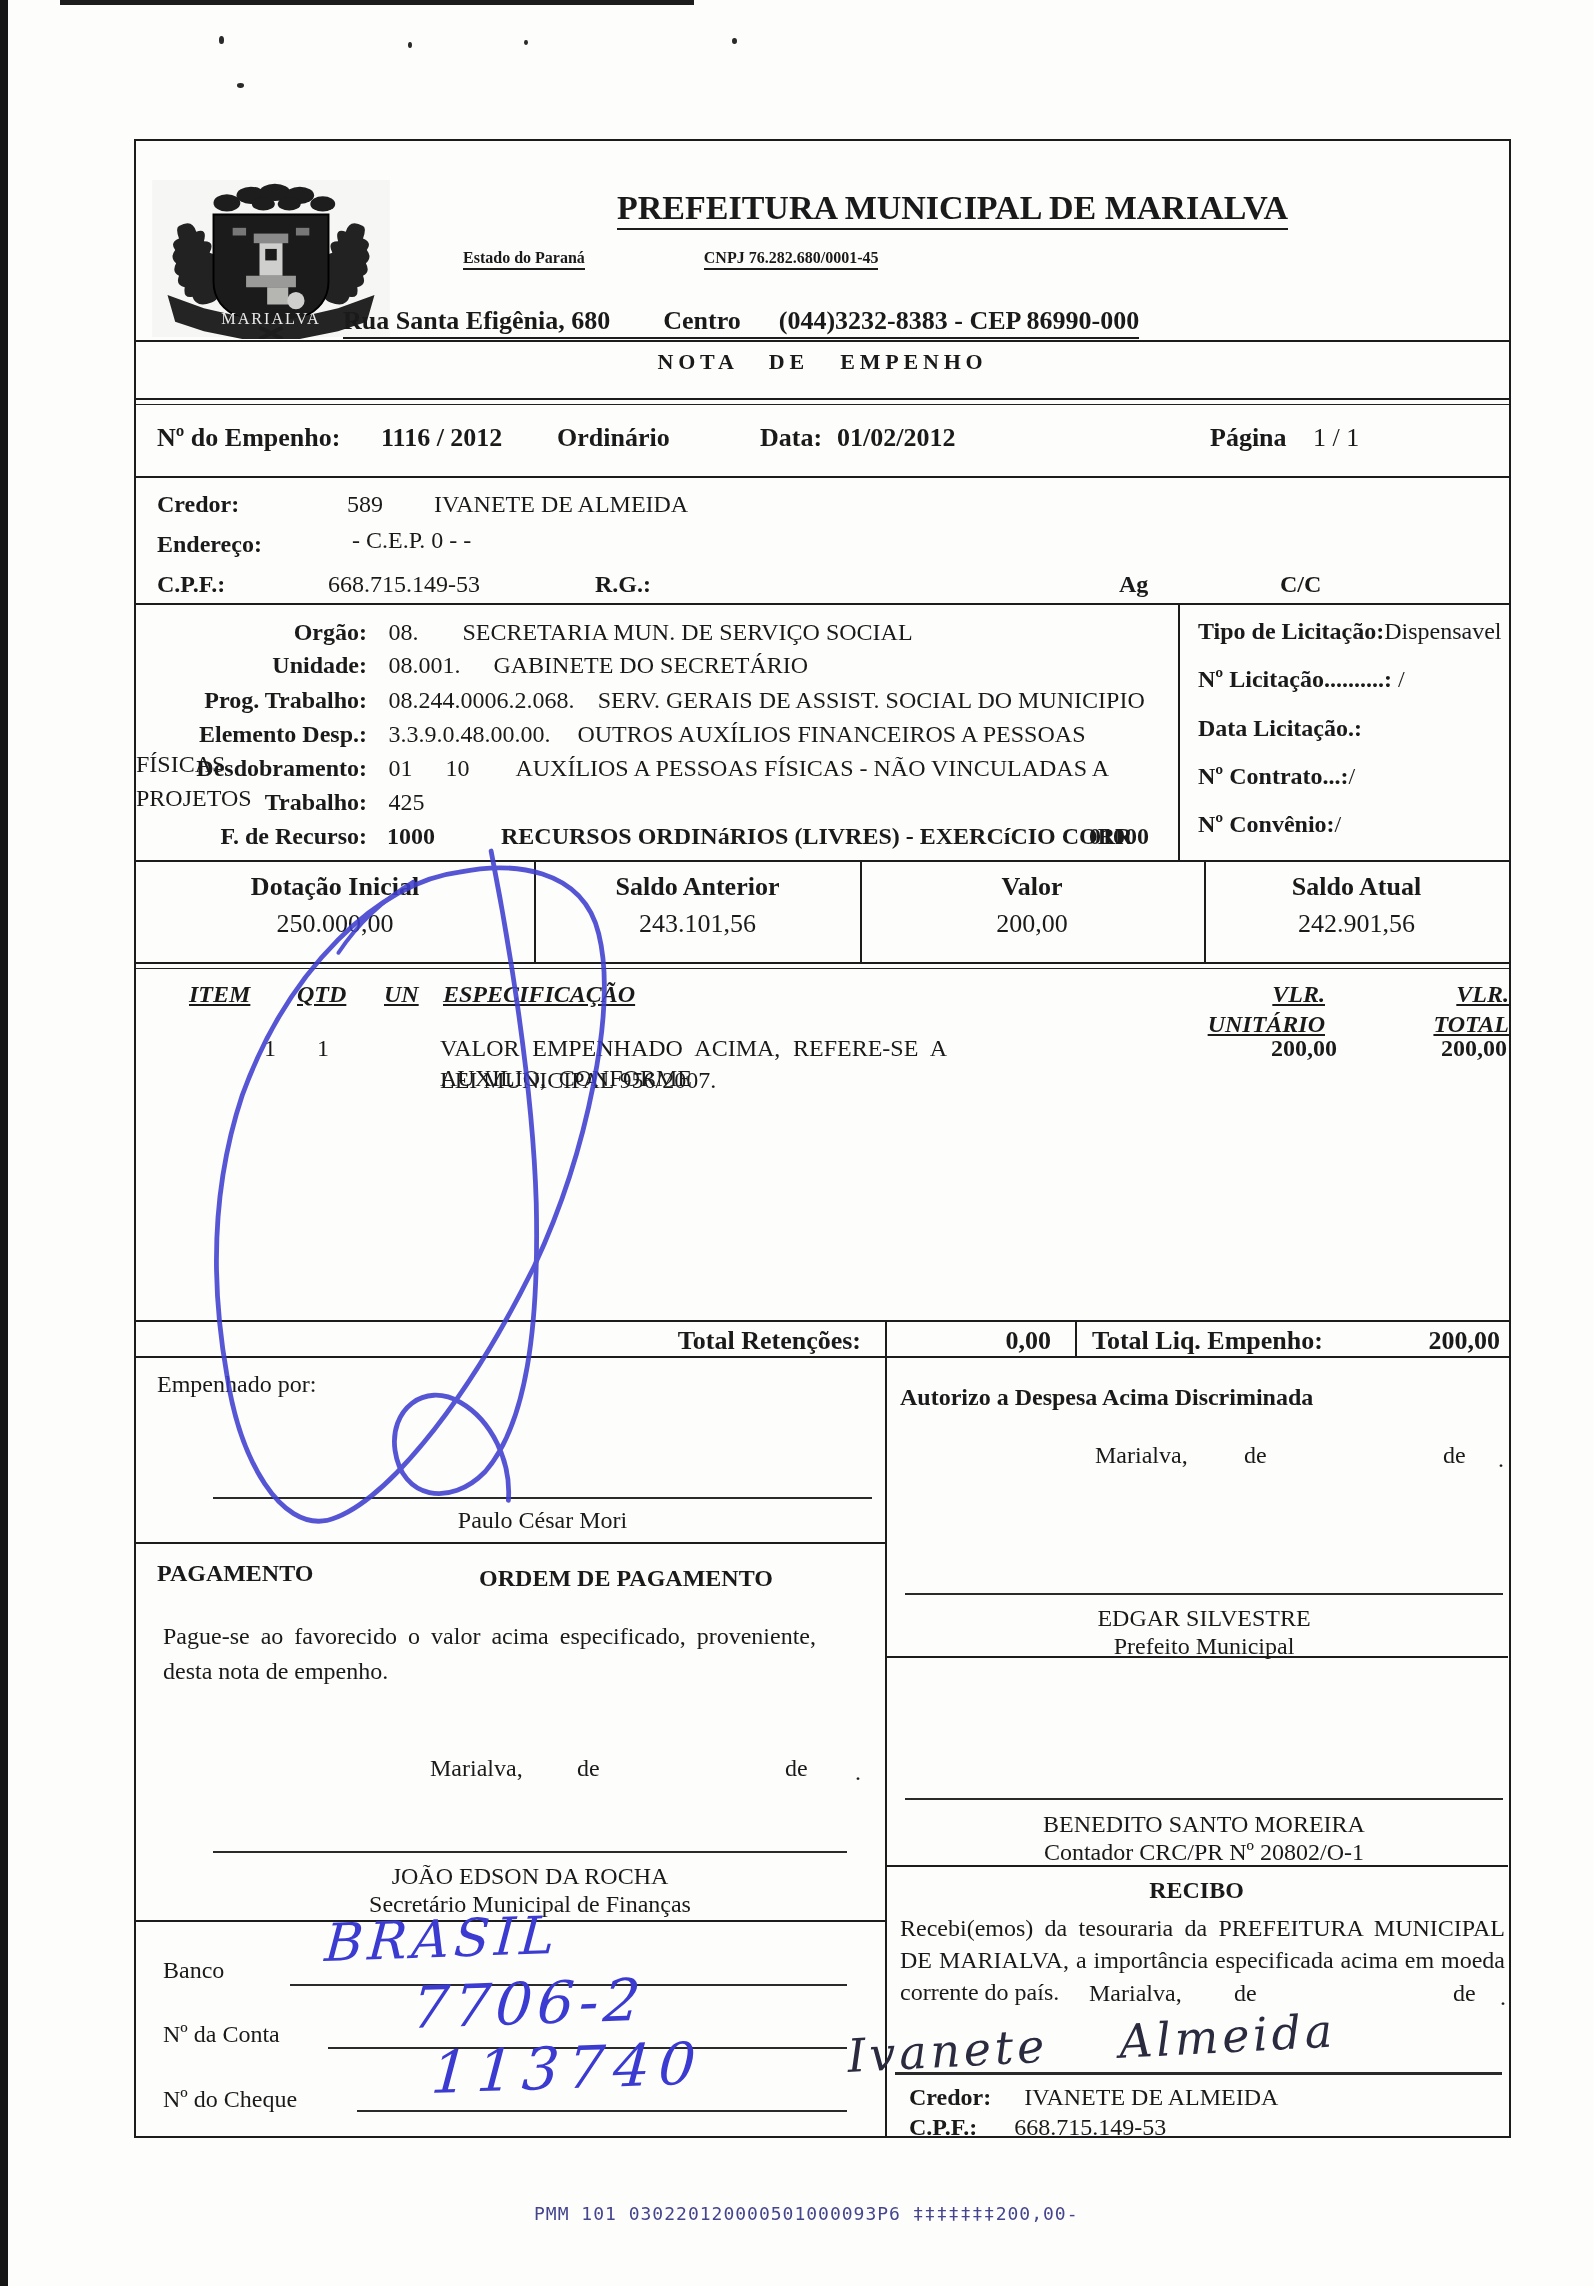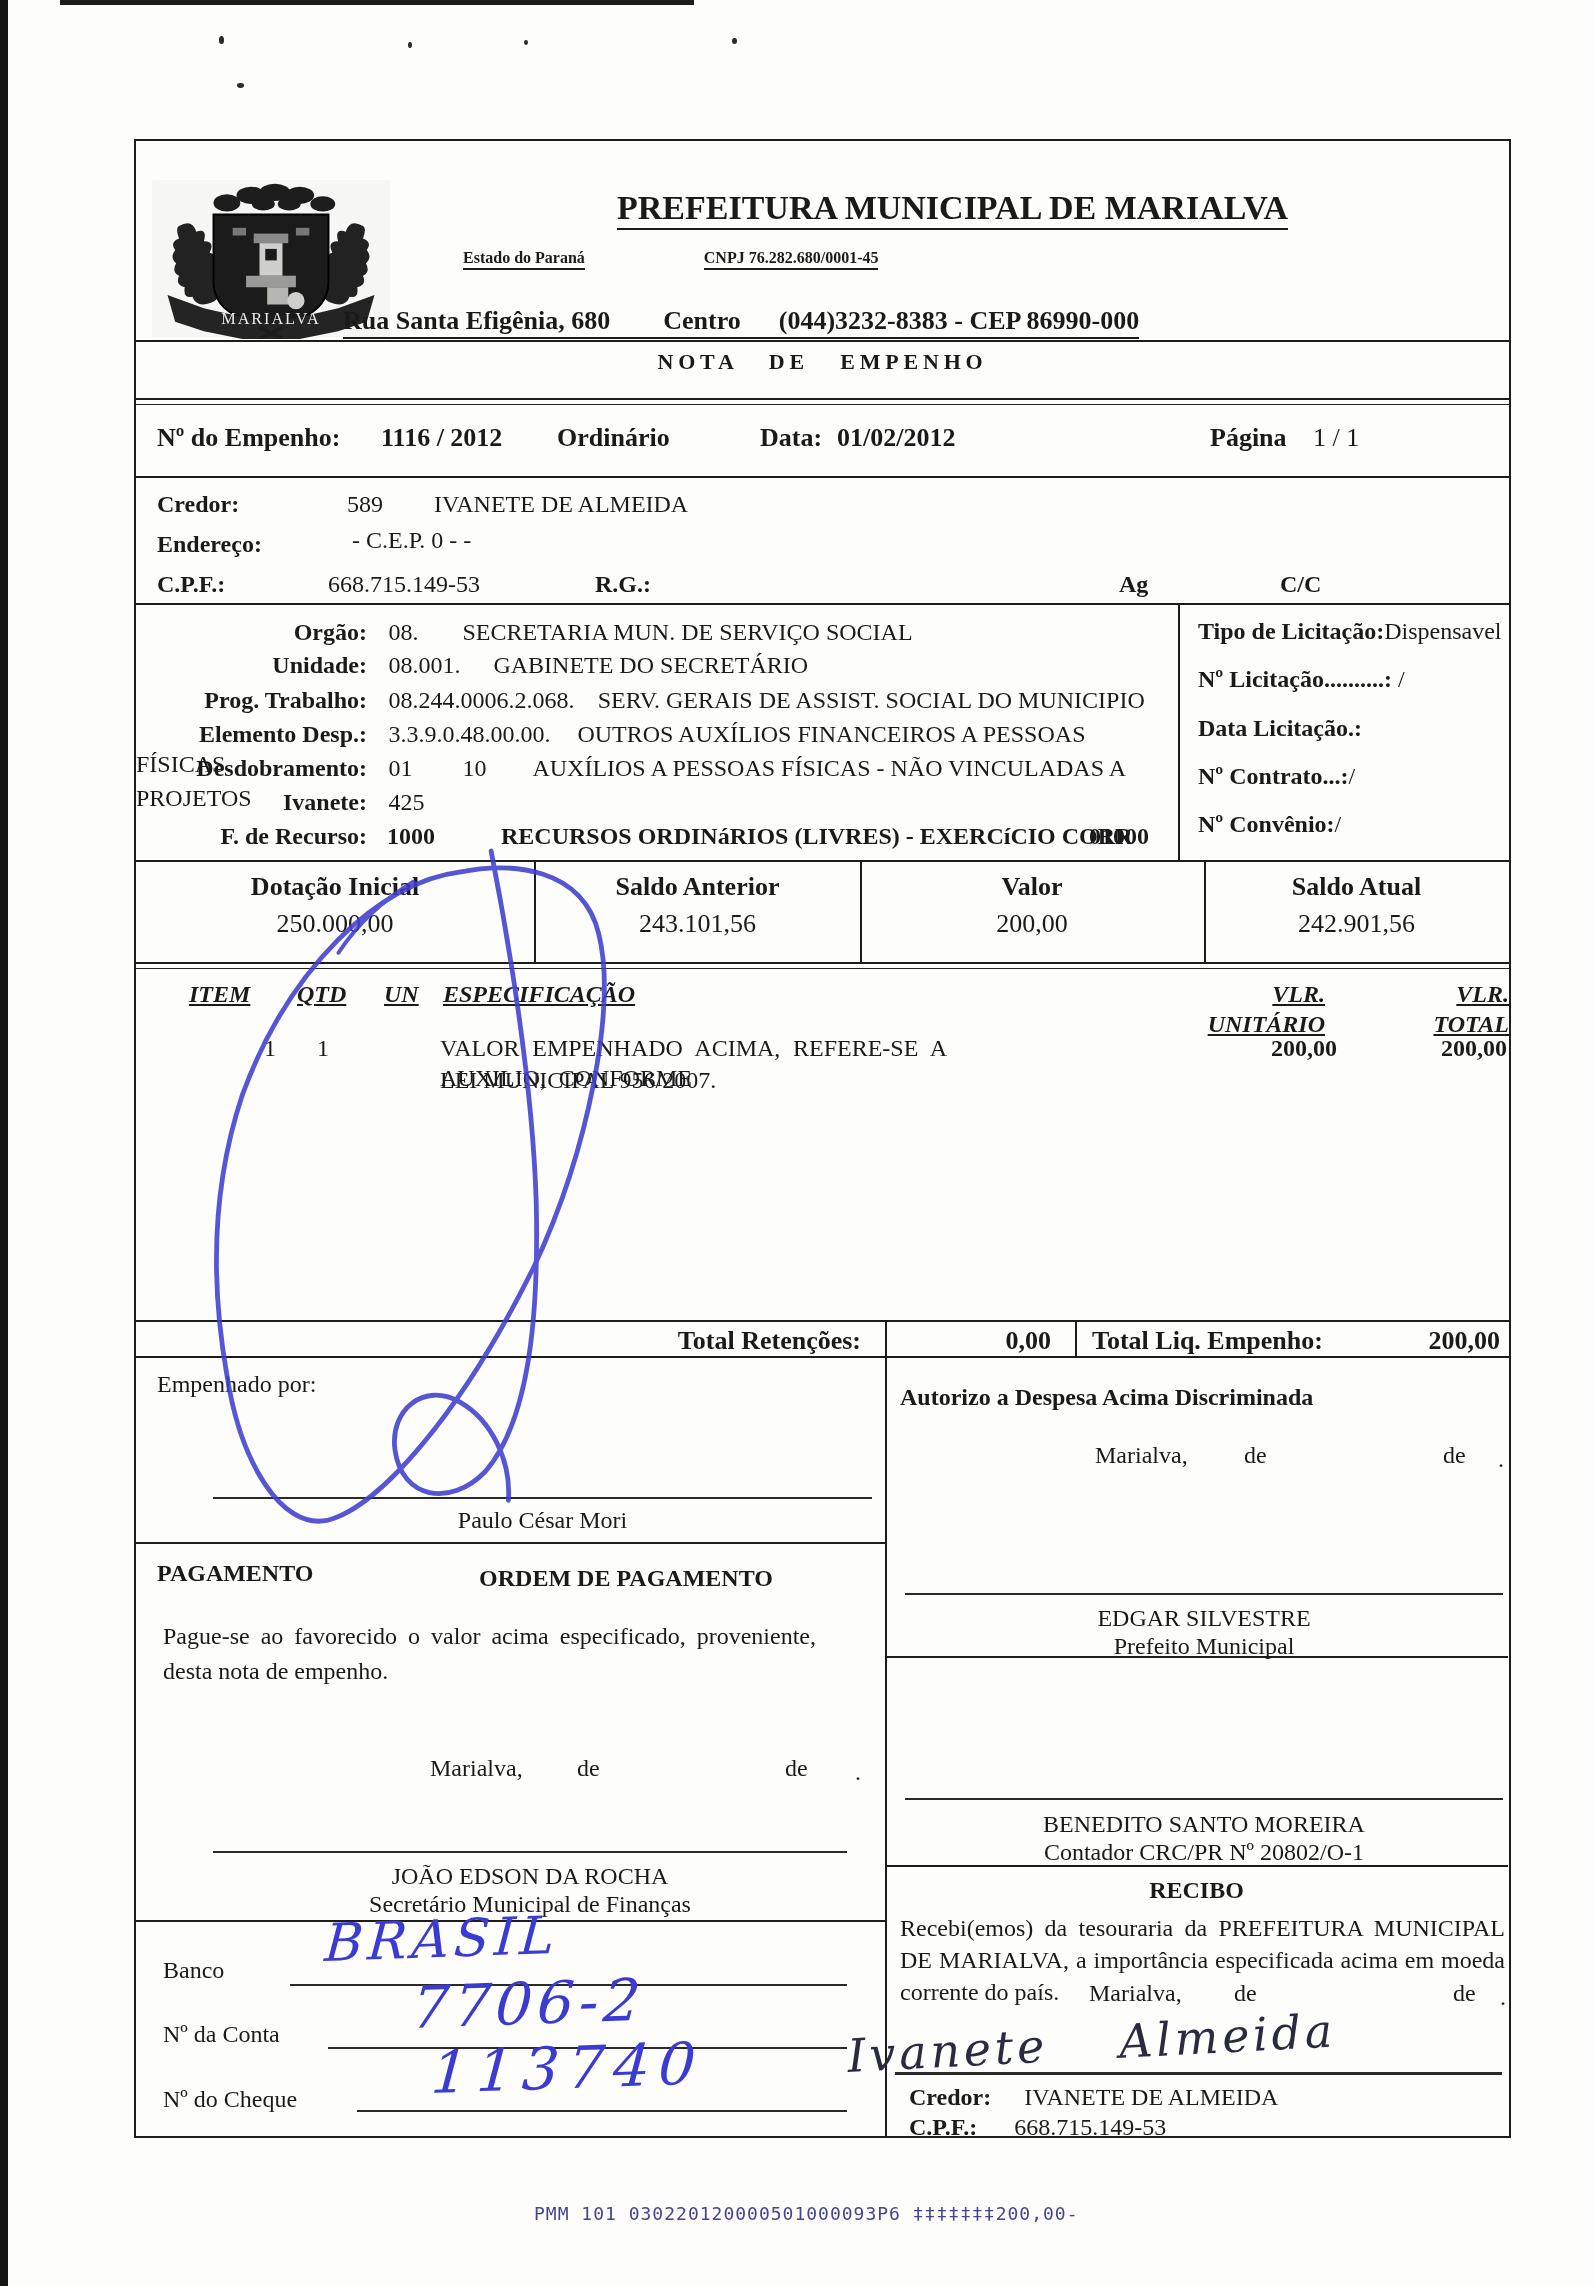--- a/index.html
+++ b/index.html
@@ -138,25 +138,25 @@
       <span style="margin-left:17.3px;">SERV. GERAIS DE ASSIST. SOCIAL DO MUNICIPIO</span>
     </div>
     <div class="abs t25" style="left:0;top:578px;width:1038px;">
       <span style="display:inline-block;width:231px;text-align:right;" class="b">Elemento Desp.:</span>
       <span style="margin-left:15.4px;">3.3.9.0.48.00.00.</span>
       <span style="margin-left:21px;">OUTROS AUXÍLIOS FINANCEIROS A PESSOAS FÍSICAS</span>
     </div>
     <div class="abs t25" style="left:0;top:612px;width:1038px;">
       <span style="display:inline-block;width:231px;text-align:right;" class="b">Desdobramento:</span>
       <span style="margin-left:15.4px;">01</span>
-      <span style="margin-left:44px;">10</span>
+      <span style="margin-left:27px;">10</span>
       <span style="margin-left:40px;">AUXÍLIOS A PESSOAS FÍSICAS - NÃO VINCULADAS A PROJETOS</span>
     </div>
     <div class="abs t25" style="left:0;top:646px;width:1038px;">
-      <span style="display:inline-block;width:231px;text-align:right;" class="b">Ivanete:</span>
+      <span style="display:inline-block;width:231px;text-align:right;" class="b">Trabalho:</span>
       <span style="margin-left:15.4px;">425</span>
     </div>
     <div class="abs t25" style="left:0;top:680px;width:1038px;">
       <span style="display:inline-block;width:231px;text-align:right;" class="b">F. de Recurso:</span>
       <span style="margin-left:14px;" class="b">1000</span>
       <span style="margin-left:60px;" class="b">RECURSOS ORDINáRIOS (LIVRES) - EXERCíCIO CORR</span>
     </div>
     <span class="abs t25 b" style="left:946px;top:680px;width:67px;text-align:right;">01000</span>
 
     <div class="abs t25" style="left:1062px;top:462px;width:307px;height:257px;">

